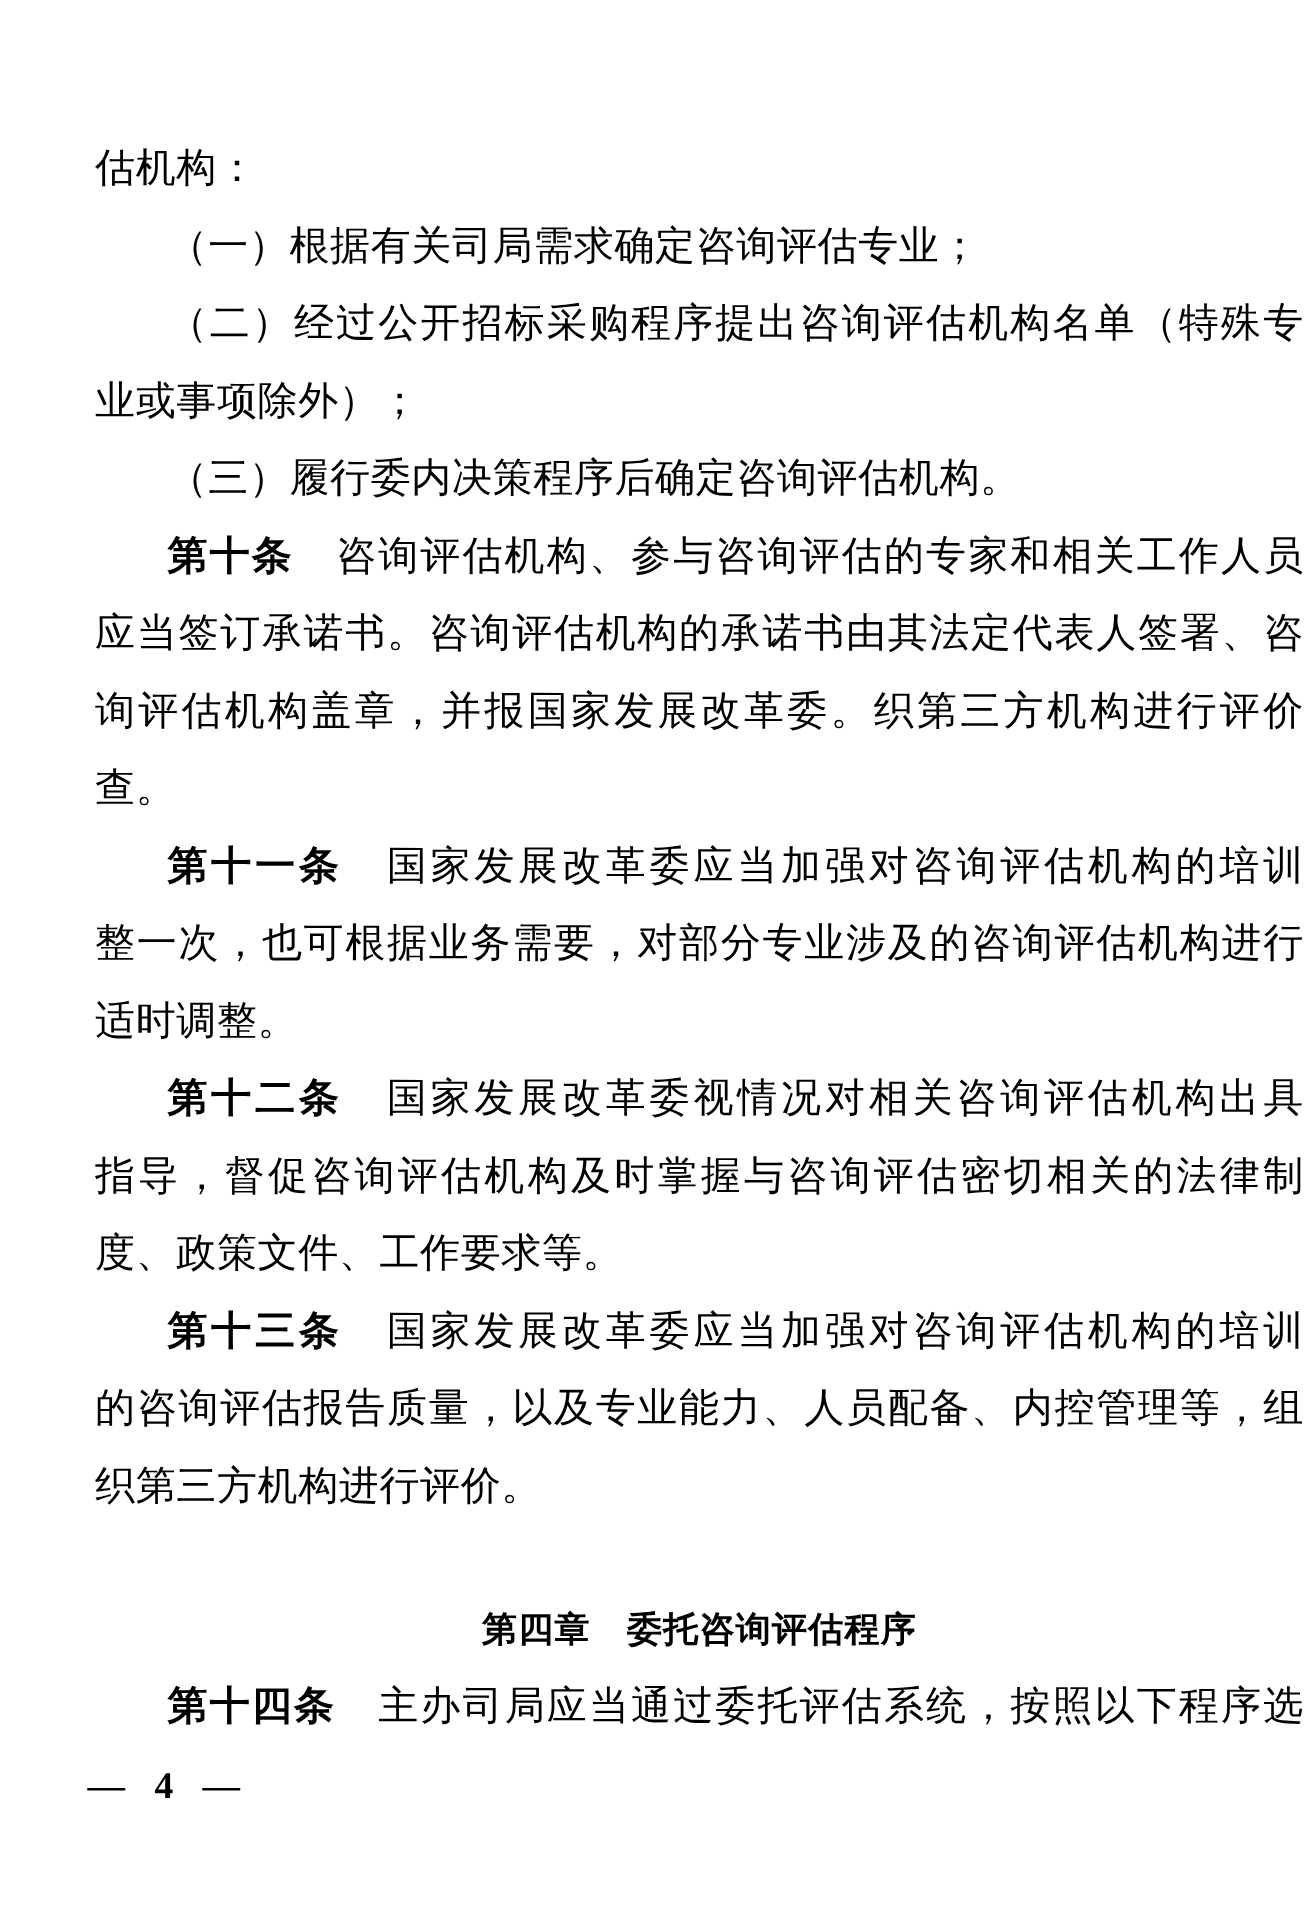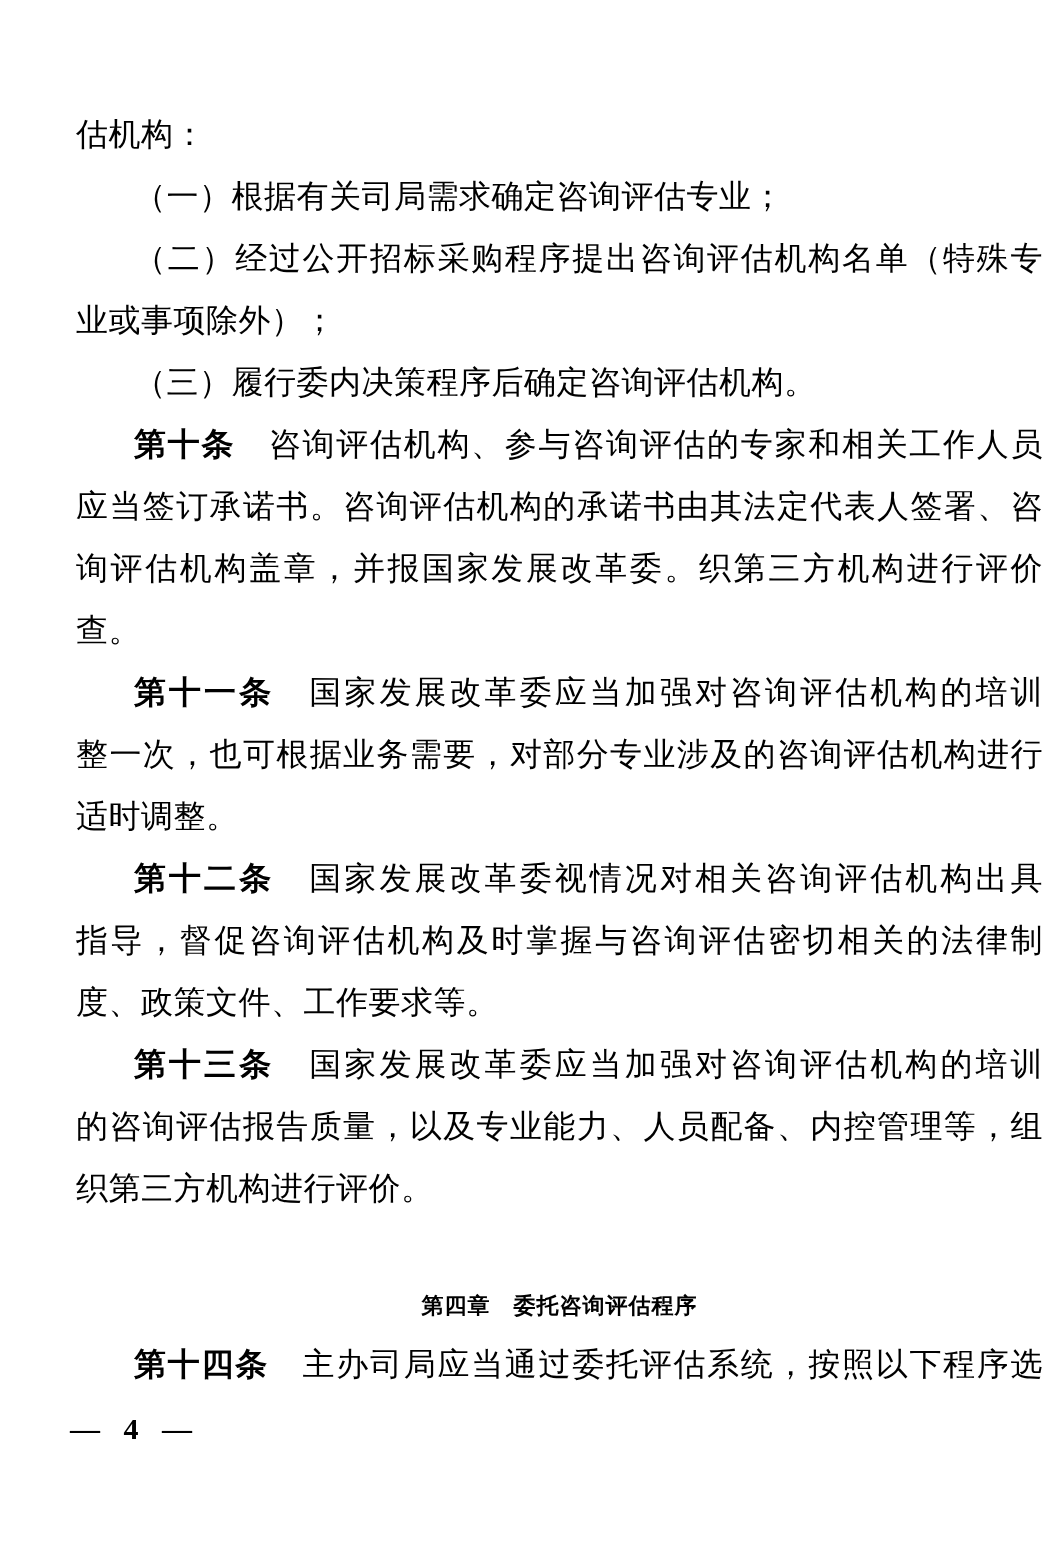--- a/index.html
+++ b/index.html
@@ -35,21 +35,21 @@
   }
   .line .b {
     font-family: Liberation Sans, sans-serif;
     font-weight: 700;
   }
   .line.heading {
     text-align: center;
     text-align-last: center;
   }
   .line.heading .b {
-    font-size: 22px;
+    font-size: 28px;
     letter-spacing: 1px;
   }
   .spacer { height: 52px; }
   .footer {
     margin-top: 14px;
     padding-left: 70px;
     height: 40px;
     line-height: 40px;
   }
   .pagenum {

